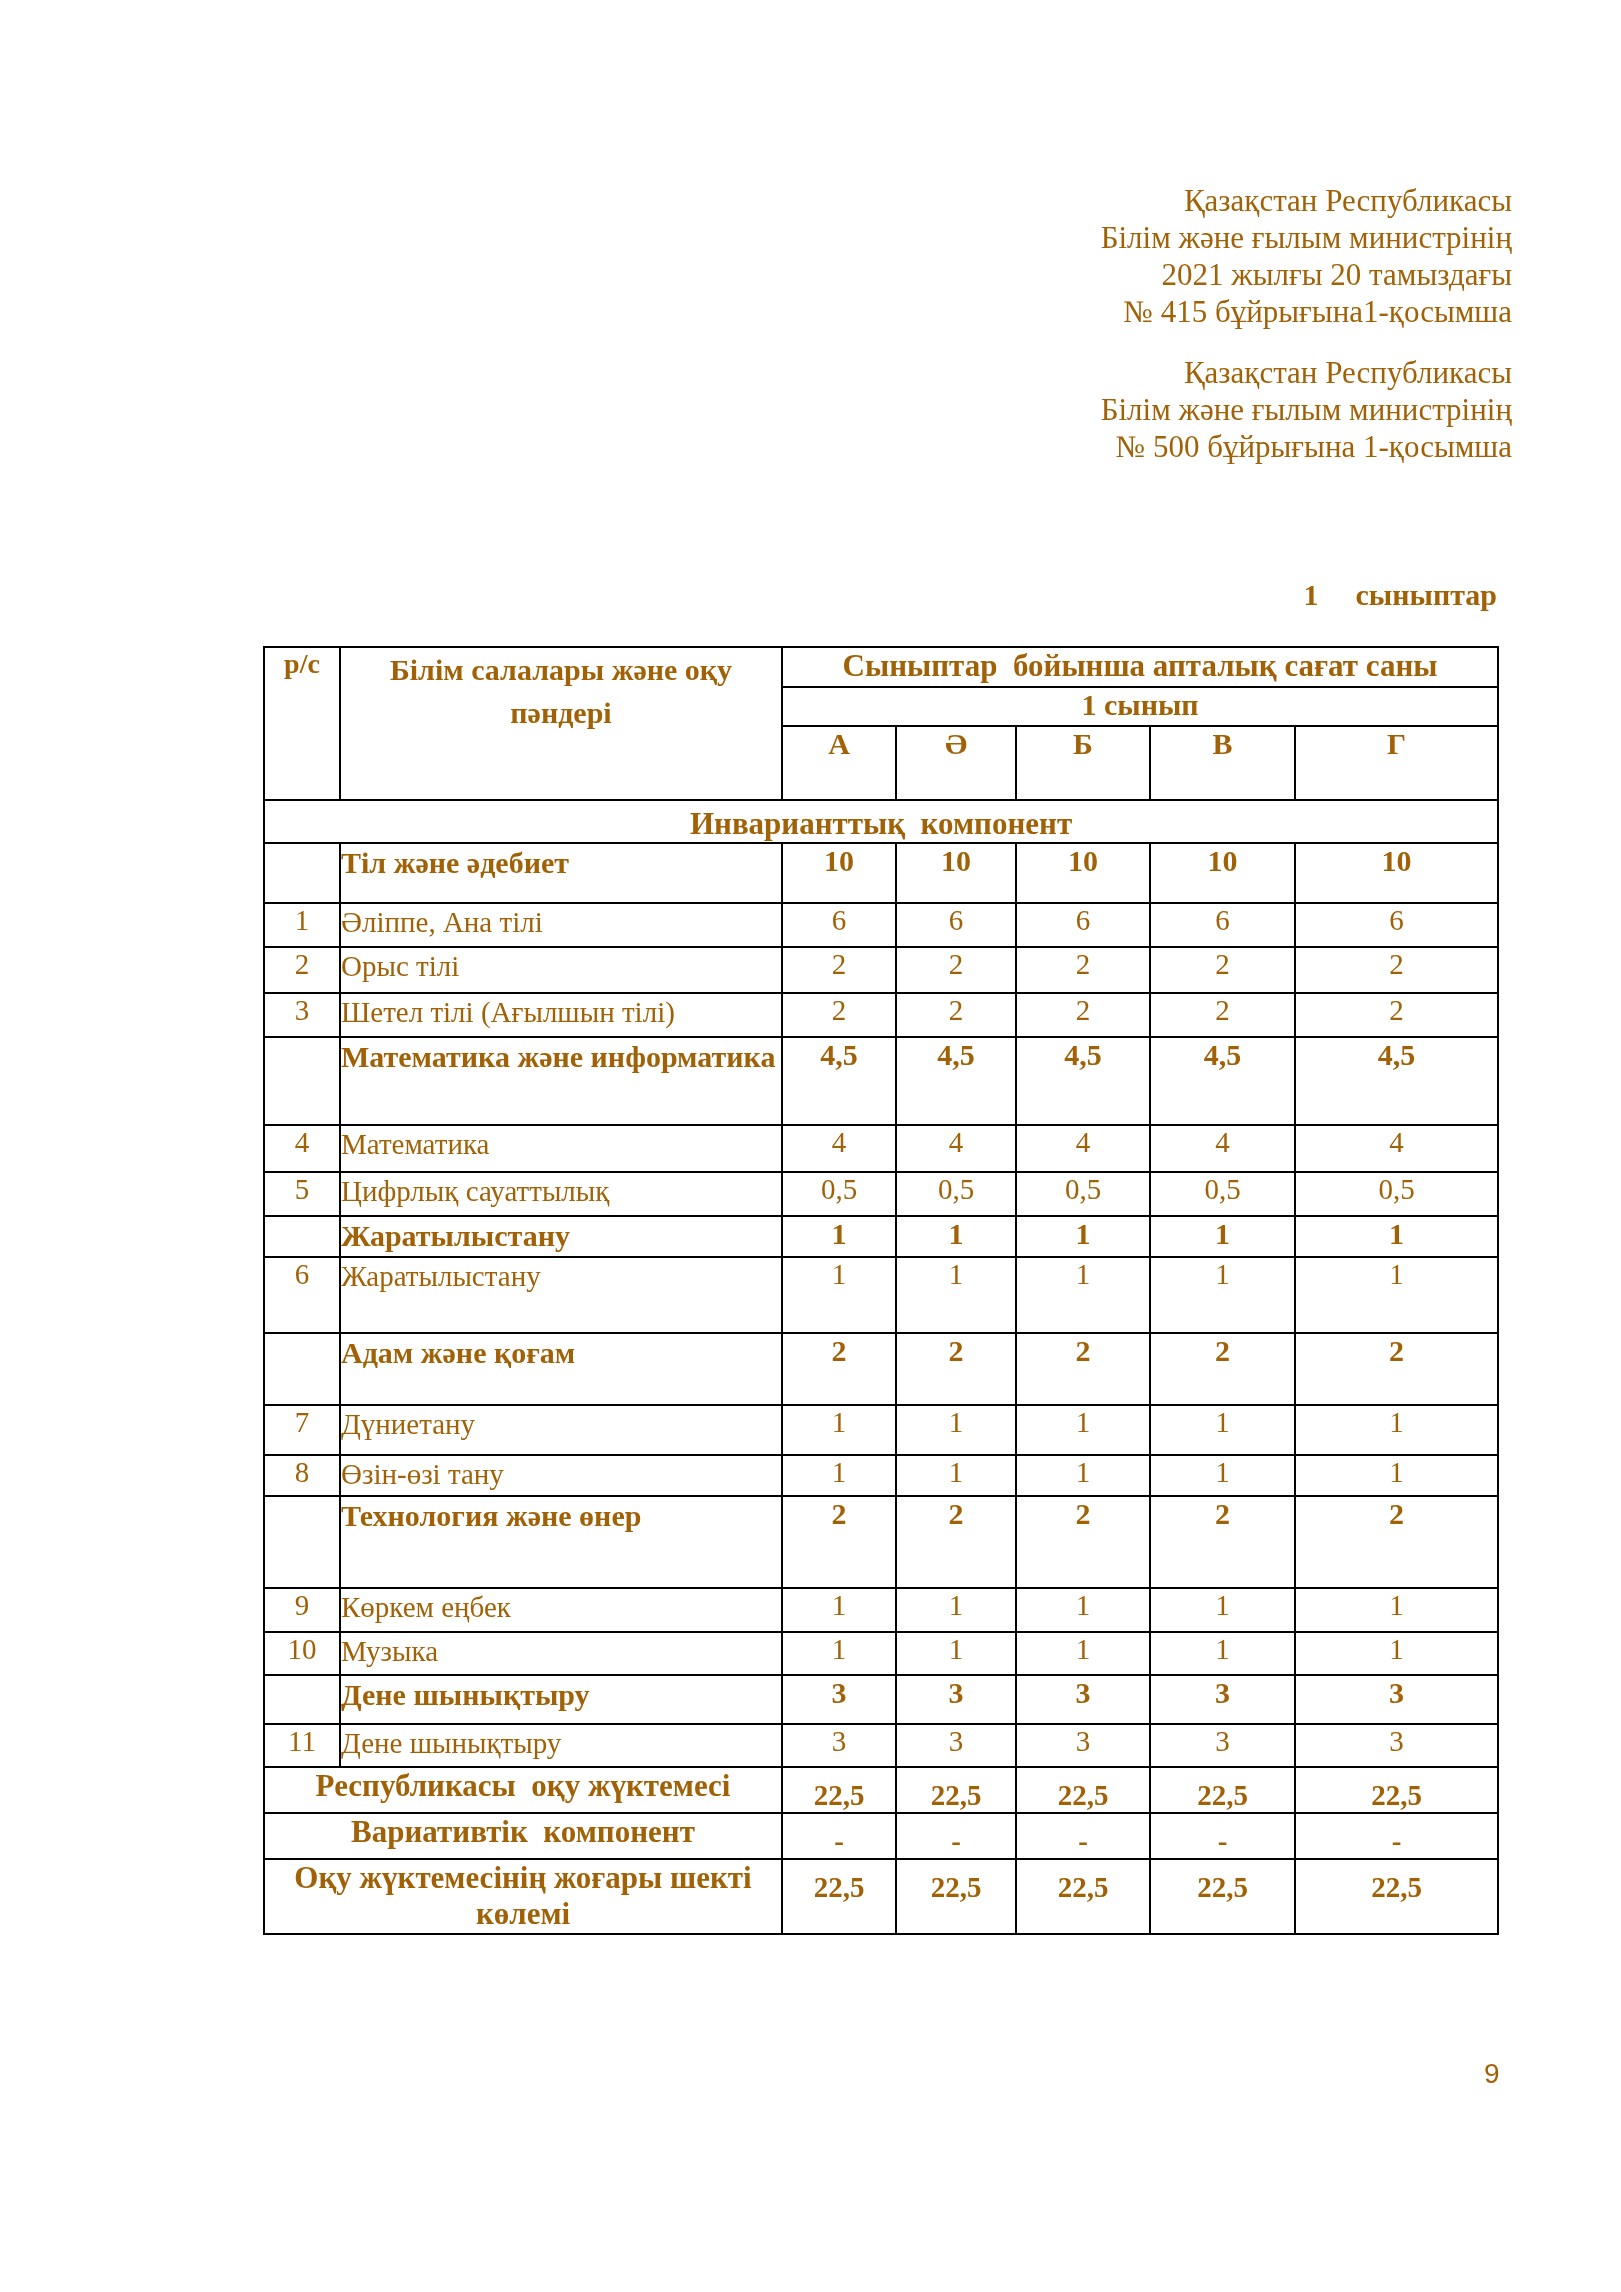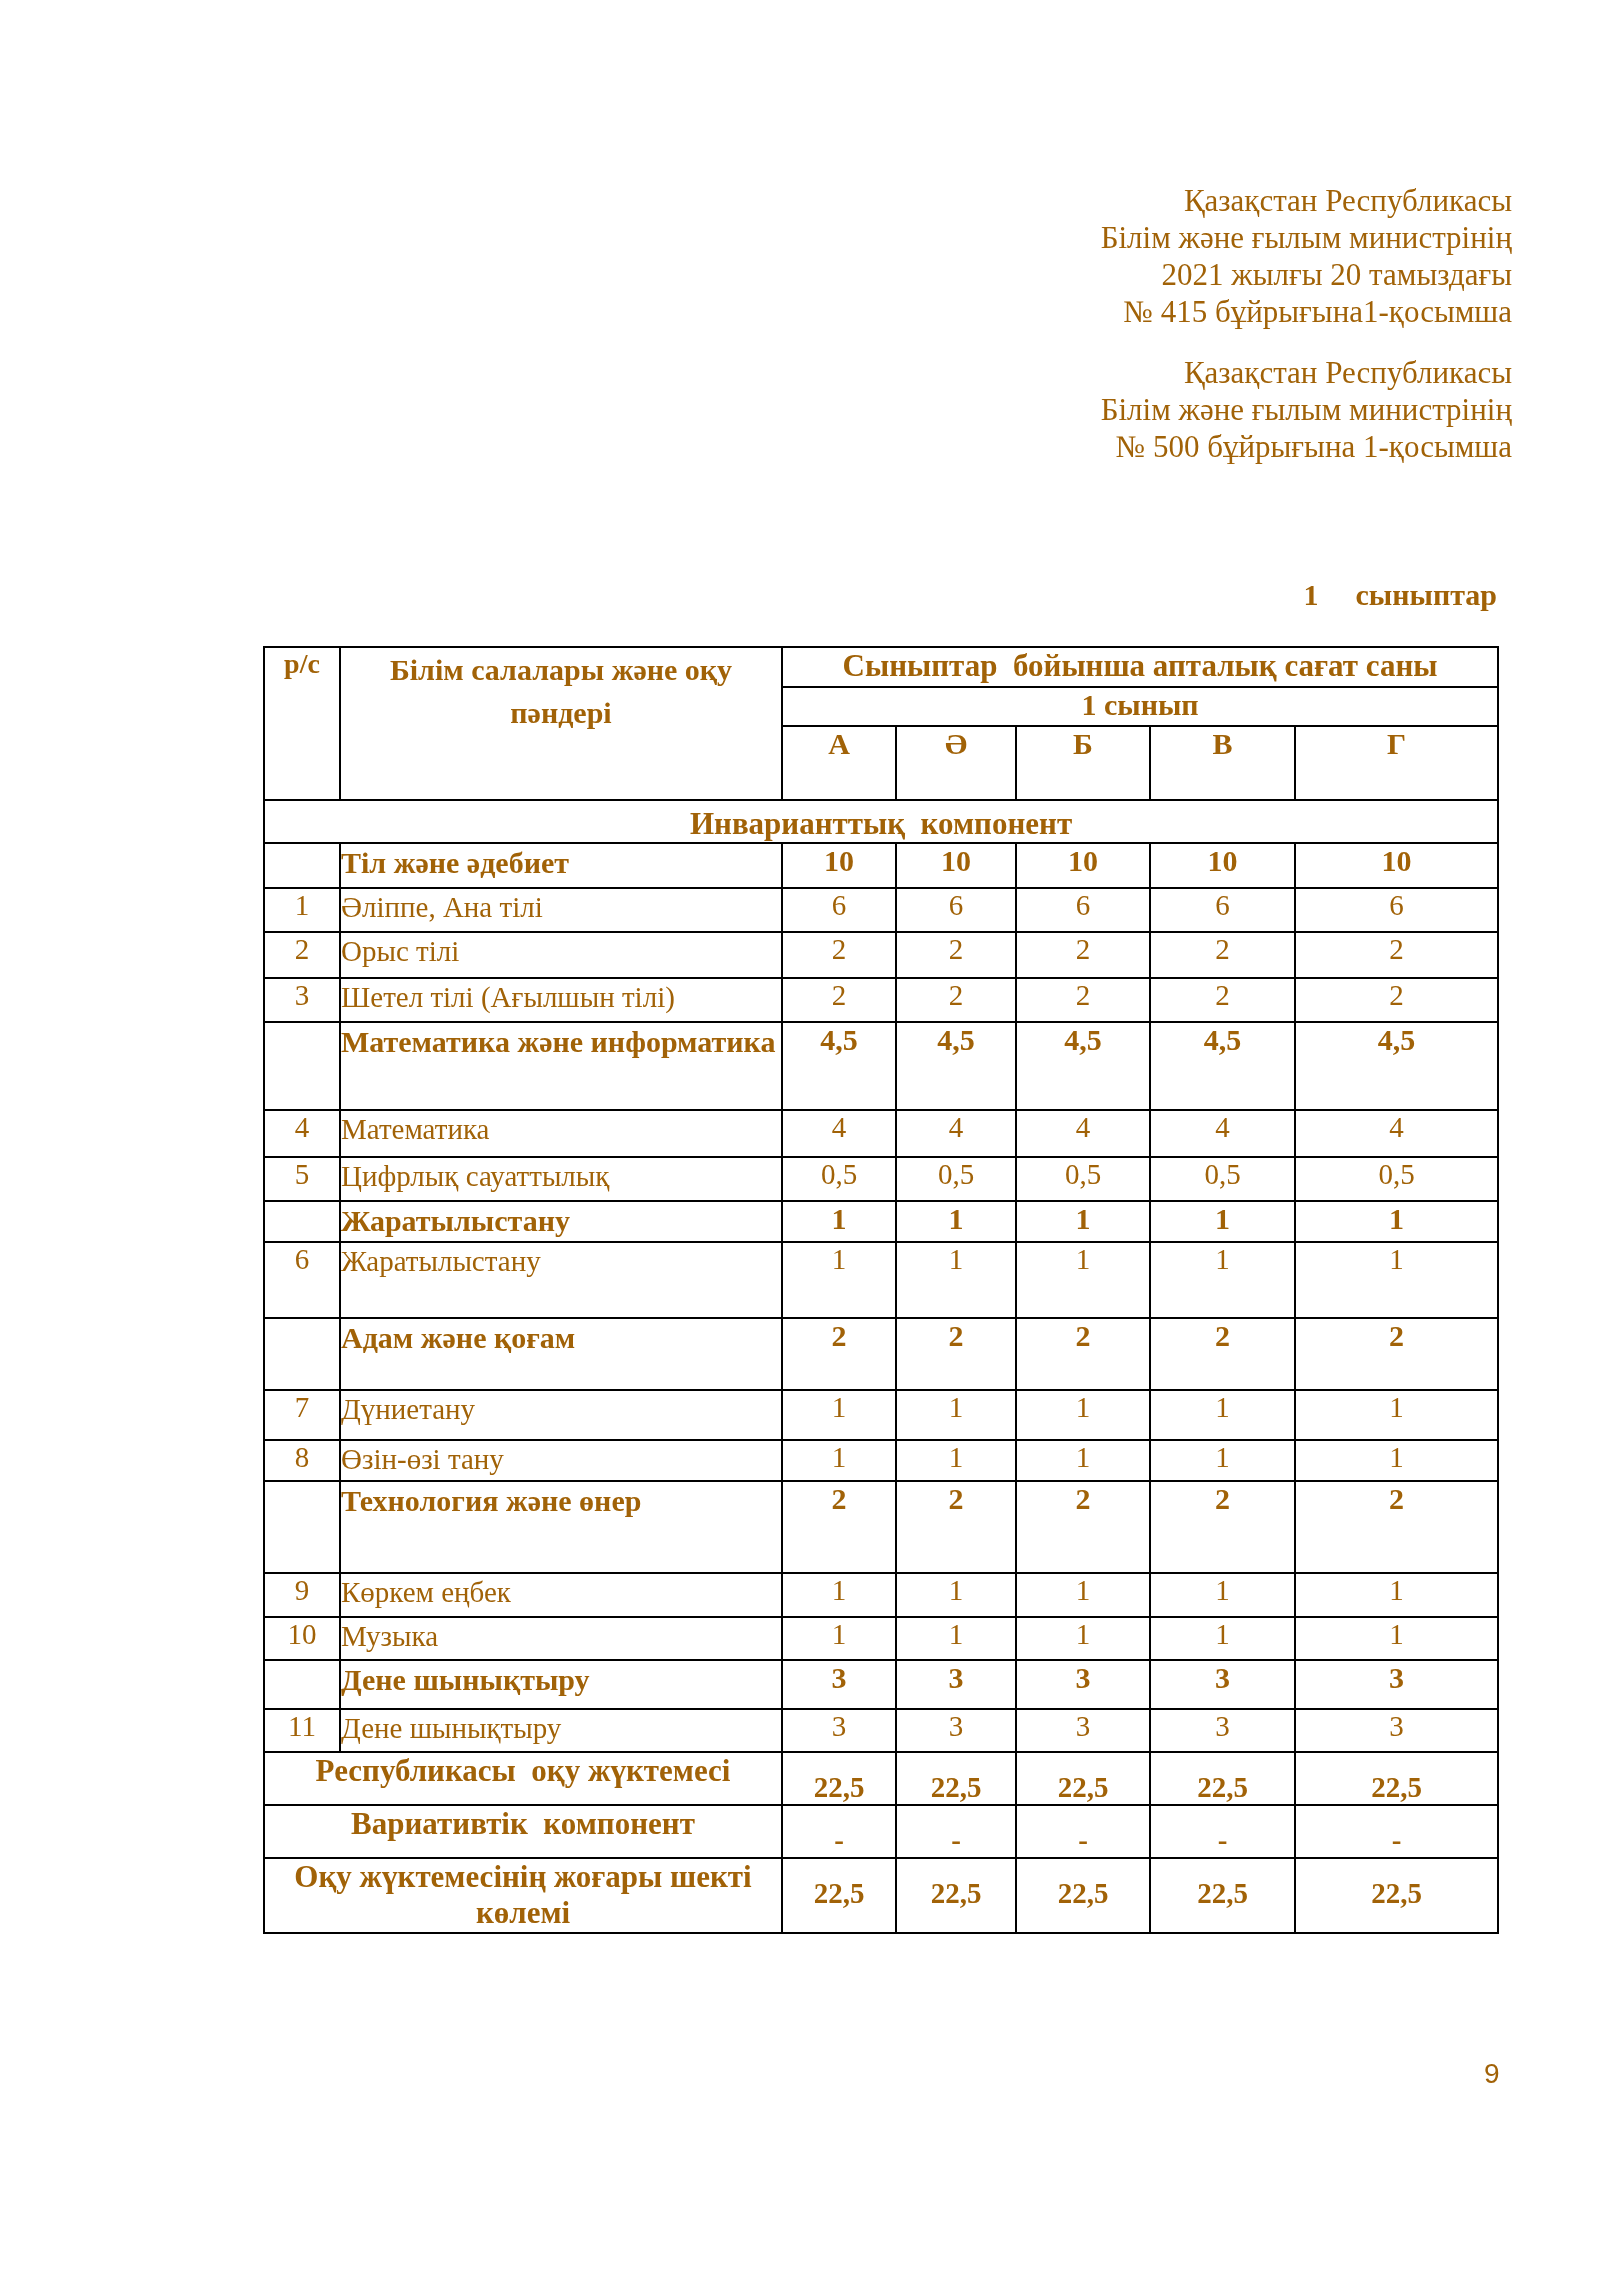--- a/index.html
+++ b/index.html
@@ -38,21 +38,21 @@
 
   td.num-cell  { text-align:center; font-size:29px; padding-top:4.9px; }
   td.subj-cell { text-align:left; padding:4.9px 7.8px 0 23.5px; font-size:29px; line-height:37px; }
   td.val-cell  { text-align:center; font-size:29px; padding-top:4.9px; }
   tr.area-row td.subj-cell { font-weight:bold; font-size:30px; }
   tr.area-row td.val-cell  { font-weight:bold; font-size:30px; }
 
   tr.footer-row td { font-weight:bold; }
   td.footer-label { text-align:center; font-size:31px; line-height:36px;
     padding-top:1px; white-space:pre-wrap; }
-  tr.footer-row td.val-cell { font-size:29px; padding-top:18px; }
+  tr.footer-row td.val-cell { font-size:29px; padding-top:11px; }
 
   .pagenum { position:absolute; left:1484px; top:2058px;
     font-family:"Liberation Sans", sans-serif; font-size:28px; }
 </style>
 </head>
 <body>
 
 <div class="page">
 
   <div class="hdr-block hdr1">
@@ -96,21 +96,21 @@
         <th class="th-class">Ә</th>
         <th class="th-class">Б</th>
         <th class="th-class">В</th>
         <th class="th-class">Г</th>
       </tr>
     </thead>
     <tbody id="tbody">
       <tr class="section-row">
         <td colspan="7">Инварианттық  компонент</td>
       </tr>
-    <tr class="area-row" style="height: 45px;">
+    <tr class="area-row" style="height: 60px;">
           <td class="num-cell"></td>
           <td class="subj-cell">Тіл және әдебиет</td>
           <td class="val-cell">10</td>
           <td class="val-cell">10</td>
           <td class="val-cell">10</td>
           <td class="val-cell">10</td>
           <td class="val-cell">10</td>
         </tr>
         <tr class="subject-row" style="height: 44px;">
           <td class="num-cell">1</td>

